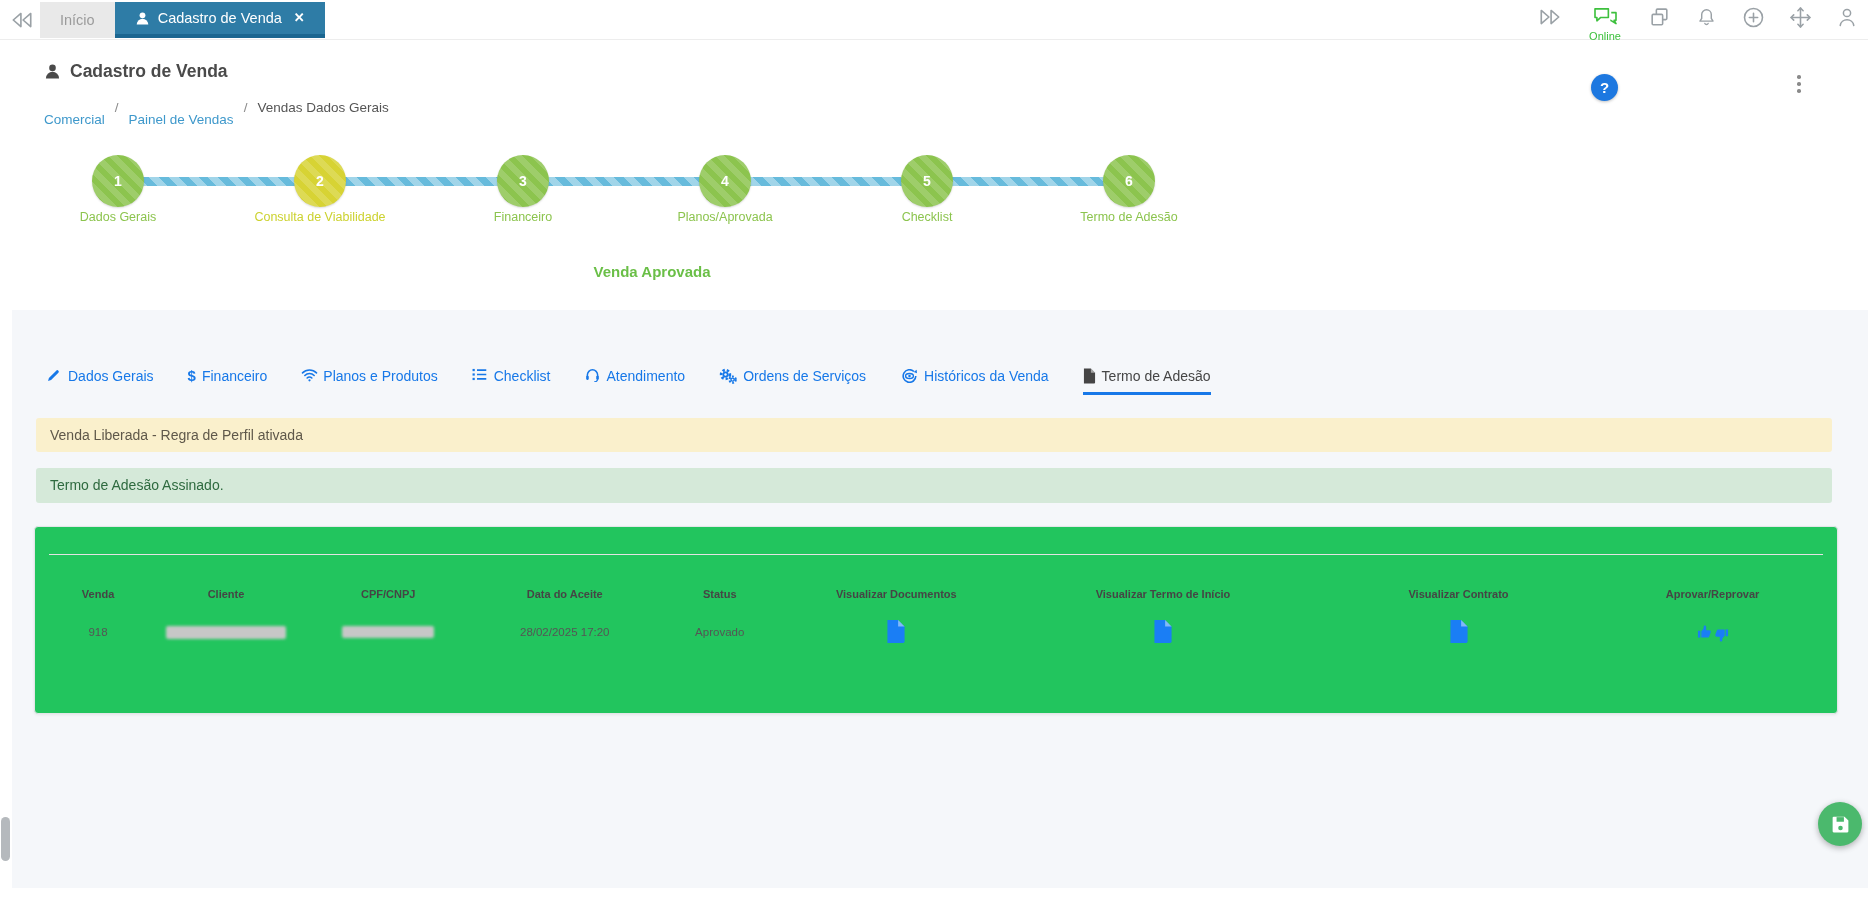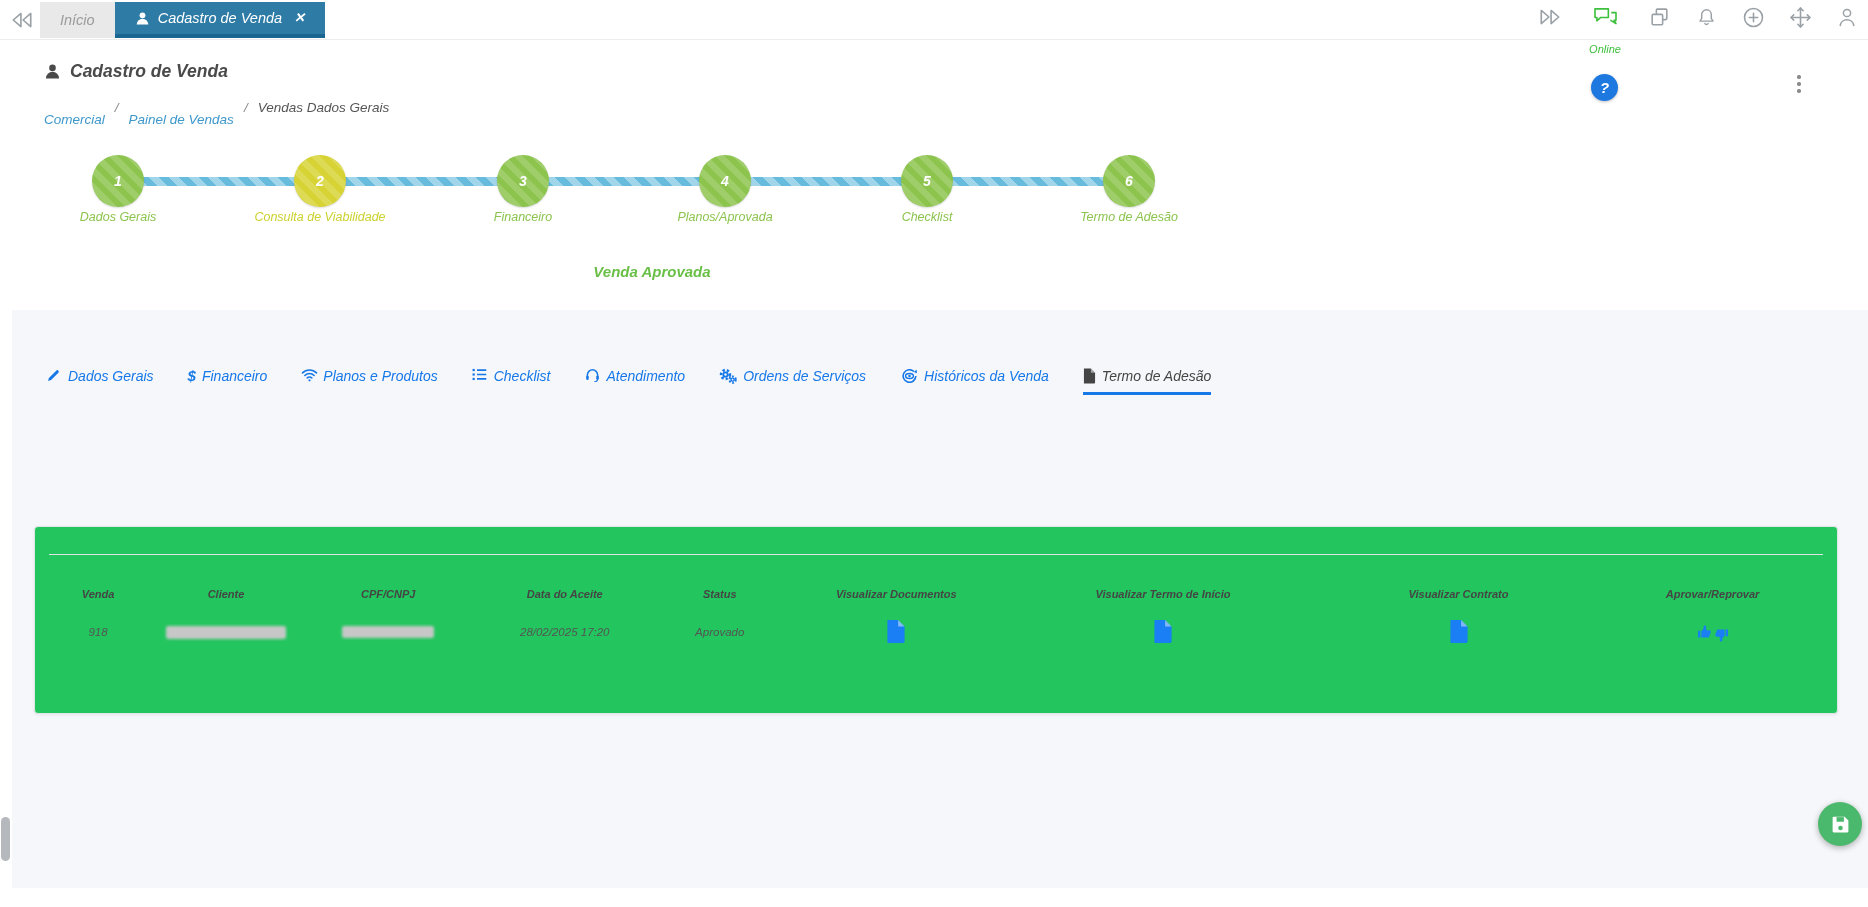--- a/index.html
+++ b/index.html
@@ -1,32 +1,32 @@
 <!DOCTYPE html>
 <html><head>
 <meta charset="utf-8">
 <style>
   * { margin:0; padding:0; box-sizing:border-box; }
   html,body { width:1868px; height:907px; background:#fff; overflow:hidden;
               font-family:"Liberation Sans", sans-serif; }
-  #app { position:relative; width:1568px; height:907px; background:#fff;font-style:italic; }
+  #app { position:relative; width:1568px; height:907px; background:#fff; }
 
   
   .topbar { position:absolute; top:0; left:0; width:1868px; height:40px; background:#fff;
             border-bottom:1px solid #ededed; }
   .collapse-btn { position:absolute; left:10px; top:9px; width:24px; height:22px; color:#9aa1a6; cursor:pointer; }
   .wtabs { position:absolute; left:40px; top:2px; display:flex; }
   .wtab { height:36px; line-height:34px; padding:0 20px; font-size:14.5px; display:flex; align-items:center; gap:8px; cursor:pointer; }
   .wtab.inactive { background:#e9e9e9; color:#9b9b9b; }
   .wtab.active { background:#2e7ca6; color:#fff; border-bottom:4px solid #1b6690; }
   .wtab.active .closex { font-size:13px; font-weight:bold; margin-left:4px; cursor:pointer; }
   .top-icons { position:absolute; right:8px; top:6px; display:flex; align-items:flex-start; gap:23px; color:#9aa1a6; }
   .tico { width:24px; height:24px; cursor:pointer; }
   .chat-wrap { display:flex; flex-direction:column; align-items:center; width:40px; margin-top:0; }
-  .online-lbl { font-size:11px; color:#3dc03d; line-height:11px; margin-top:14px;text-align:center; }
+  .online-lbl { font-size:11px; color:#3dc03d; line-height:11px; margin-top:1px;text-align:center; }
 
   
   .page-title { position:absolute; left:44px; top:61px; display:flex; align-items:center; gap:9px;
                 color:#4a4a4a; font-size:17.5px; font-weight:bold; }
   .breadcrumb { position:absolute; left:44px; top:100px; display:flex; gap:10px; font-size:13.5px; color:#6b6b6b; }
   .breadcrumb a { color:#3e98cb; text-decoration:none; cursor:pointer;margin-top:12px; }
   .crumb-sep { color:#8a8a8a; }
   .help-fab { position:absolute; left:1591px; top:74px; width:27px; height:27px; border-radius:50%;
               background:#1d78e0; color:#fff; font-weight:bold; font-size:15px; text-align:center;
               line-height:27px; cursor:pointer; box-shadow:0 1px 3px rgba(0,0,0,.25); }
@@ -296,20 +296,22 @@
         <span class="nicon" style="width:13px;height:16px;">
           <svg viewBox="0 0 14 17" width="13" height="16" fill="currentColor">
             <path d="M1 0.5 h7.5 L13 5 v10.5 a1 1 0 0 1 -1 1 H1 Z"></path>
             <path d="M8.5 0.5 L13 5 H8.5 Z" fill="#ffffff" opacity="0.5"></path>
           </svg>
         </span>
         <span>Termo de Adesão</span>
       </div>
     </div>
 
+    <div class="alert alert-warning">Venda Liberada - Regra de Perfil ativada</div>
+    <div class="alert alert-success">Termo de Adesão Assinado.</div>
 
     <div class="card">
       <div class="card-divider"></div>
       <table class="grid">
         <colgroup>
           <col style="width:7%">
             <col style="width:7.2%">
             <col style="width:10.8%">
           <col style="width:8.8%">
             <col style="width:8.4%">

